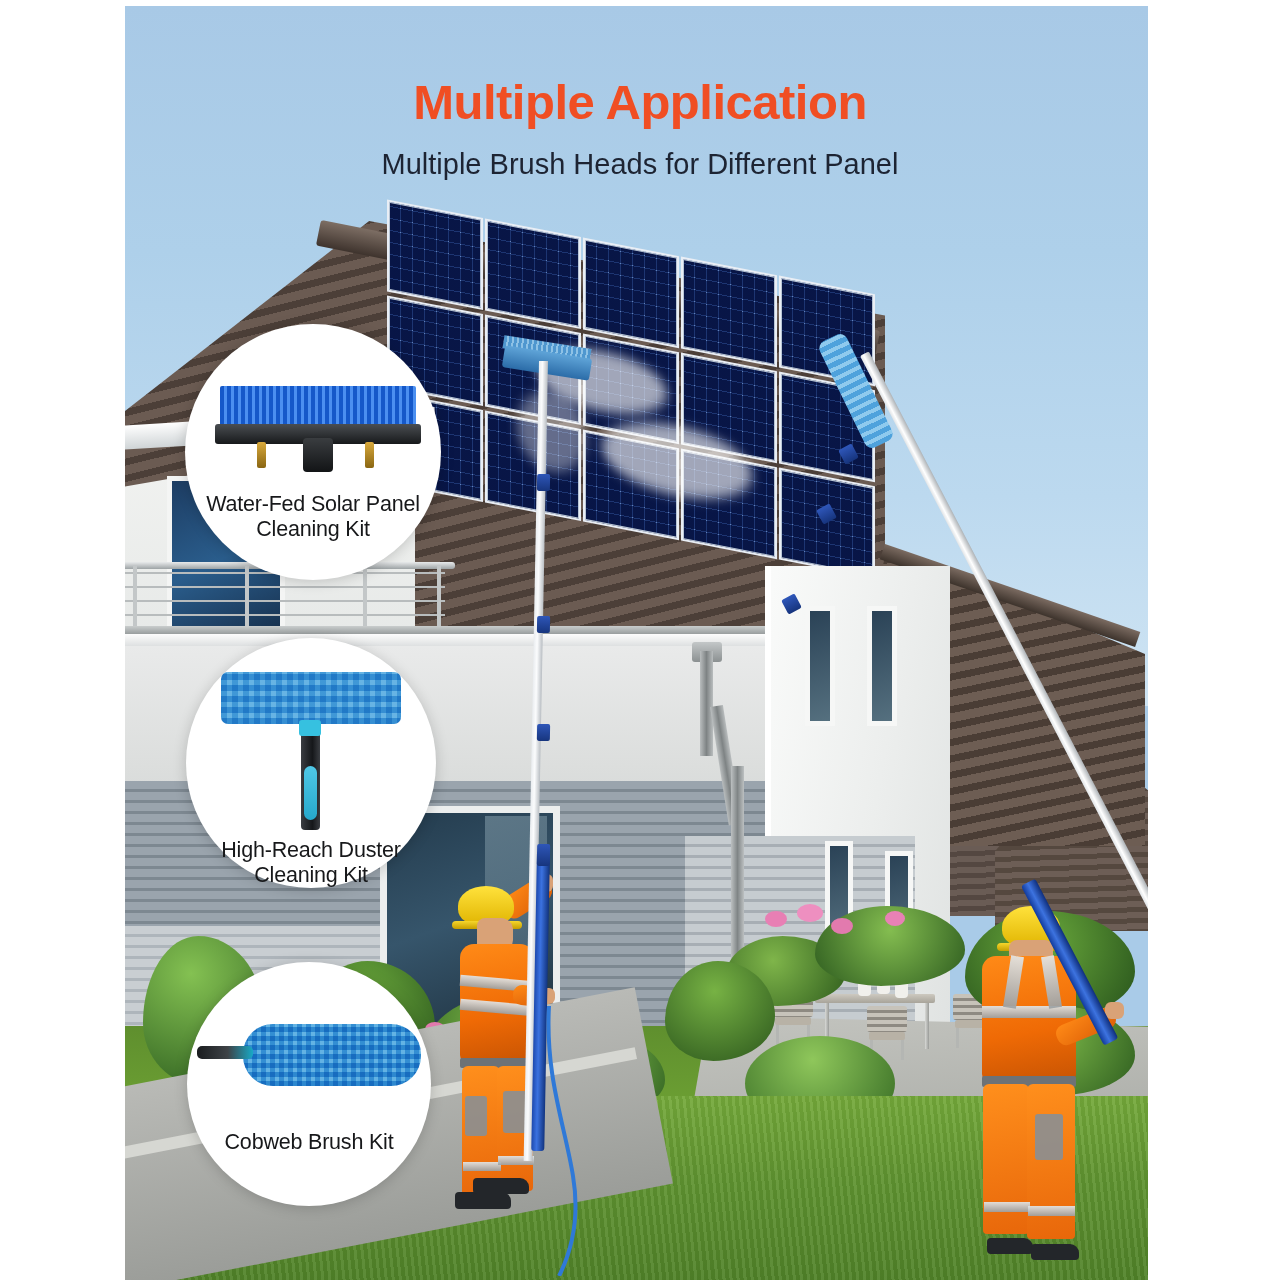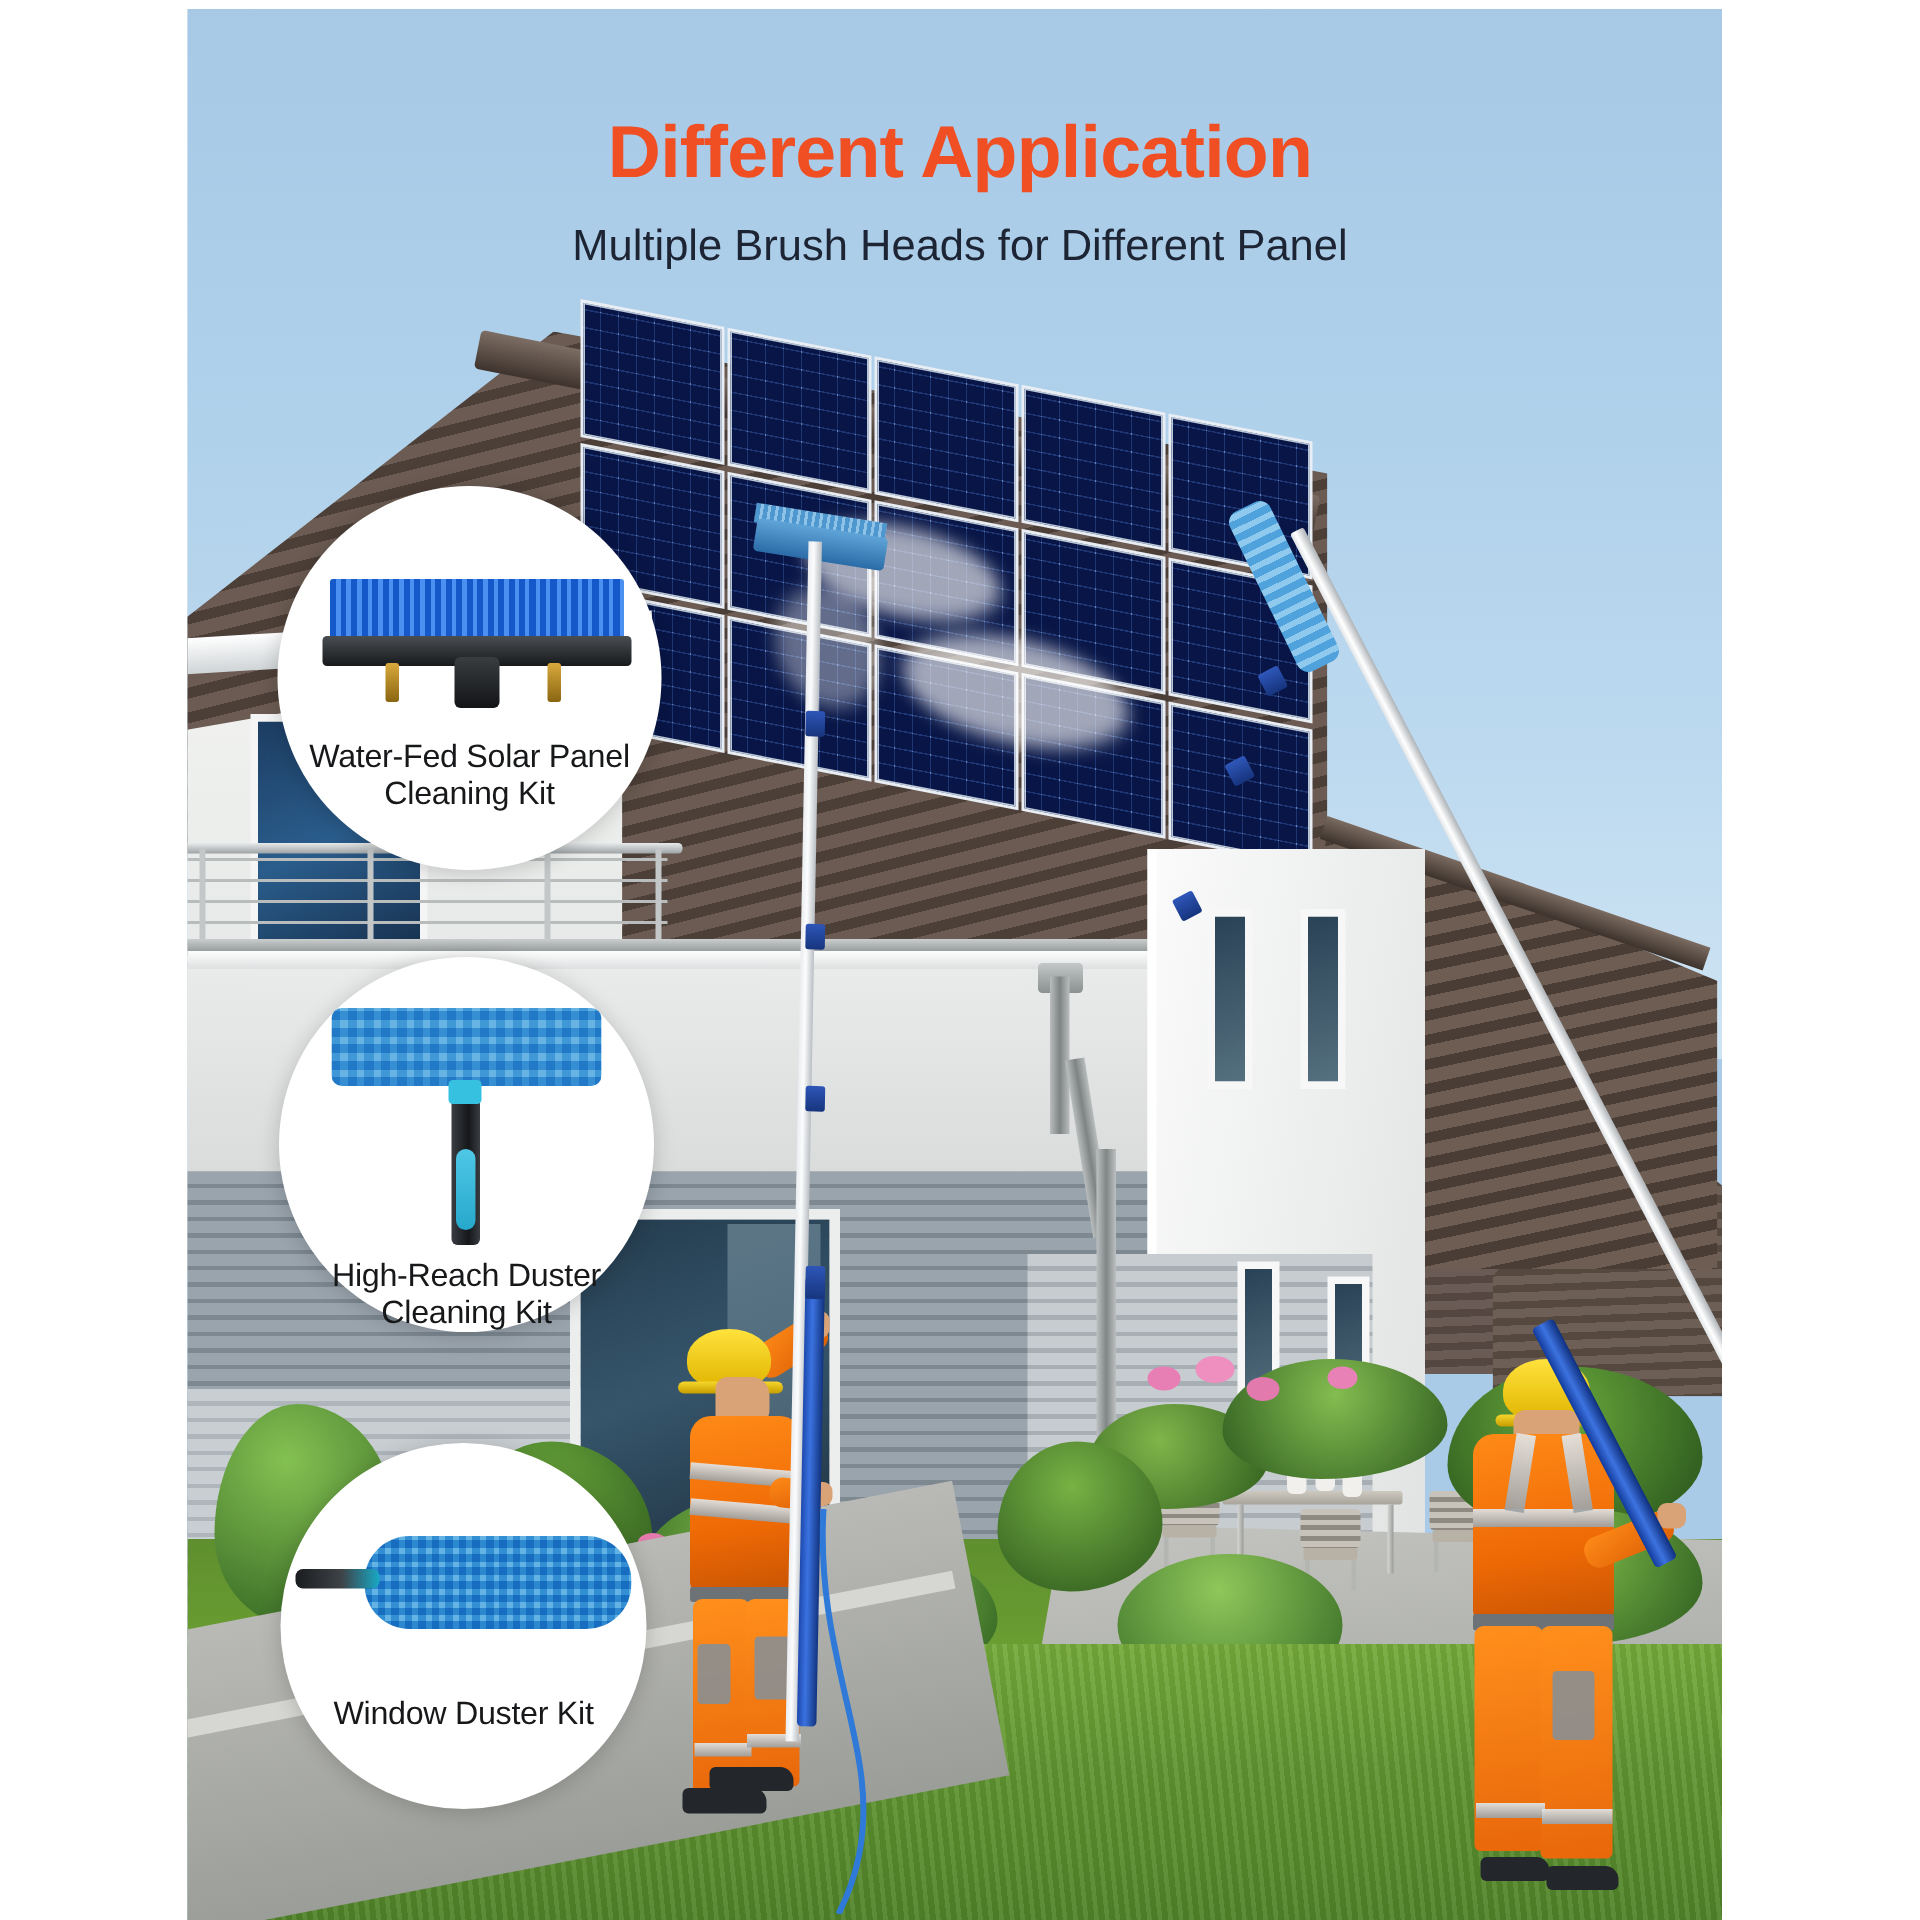--- a/index.html
+++ b/index.html
@@ -456,21 +456,21 @@
     <div id="poleR"></div>
     <div class="clampR" style="left:716px;top:440px;transform:rotate(-27.5deg)"></div>
     <div class="clampR" style="left:694px;top:500px;transform:rotate(-27.5deg)"></div>
     <div class="clampR" style="left:659px;top:590px;transform:rotate(-27.5deg)"></div>
     <div style="position:absolute;left:896px;top:880px;width:16px;height:180px;
                 background:linear-gradient(90deg,#123b9c,#3d73e0 45%,#0f2f7d);
                 transform:rotate(-27.5deg);transform-origin:top left;border-radius:3px;"></div>
 
   </div>
 
-  <div class="hdr" id="title">Different Application</div>
+  <div class="hdr" id="title">Multiple Application</div>
   <div class="hdr" id="subtitle">Multiple Brush Heads for Different Panel</div>
 
   <div class="cbub" style="left:185px;top:324px;width:256px;height:256px;padding-top:62px;">
     <div class="cimg" style="height:92px;">
       <div style="position:absolute;left:22px;top:0;width:222px;height:90px;">
         <div class="pb-brist"></div>
         <div class="pb-body"></div>
         <div class="pb-jet" style="left:50px"></div>
         <div class="pb-jet" style="left:158px"></div>
         <div class="pb-hub"></div>
@@ -498,18 +498,18 @@
   </div>
 
   <div class="cbub" style="left:187px;top:962px;width:244px;height:244px;padding-top:62px;">
     <div class="cimg" style="height:70px;">
       <div style="position:absolute;left:4px;top:0;width:236px;height:66px;">
         <div class="cd-body"></div>
         <div class="cd-hndl"></div>
       </div>
     </div>
     <div class="clab" style="margin-top:36px;">
-      <div>Window Duster Kit</div>
+      <div>Cobweb Brush Kit</div>
       <div></div>
     </div>
   </div>
 
 </div>
 
 </body></html>

